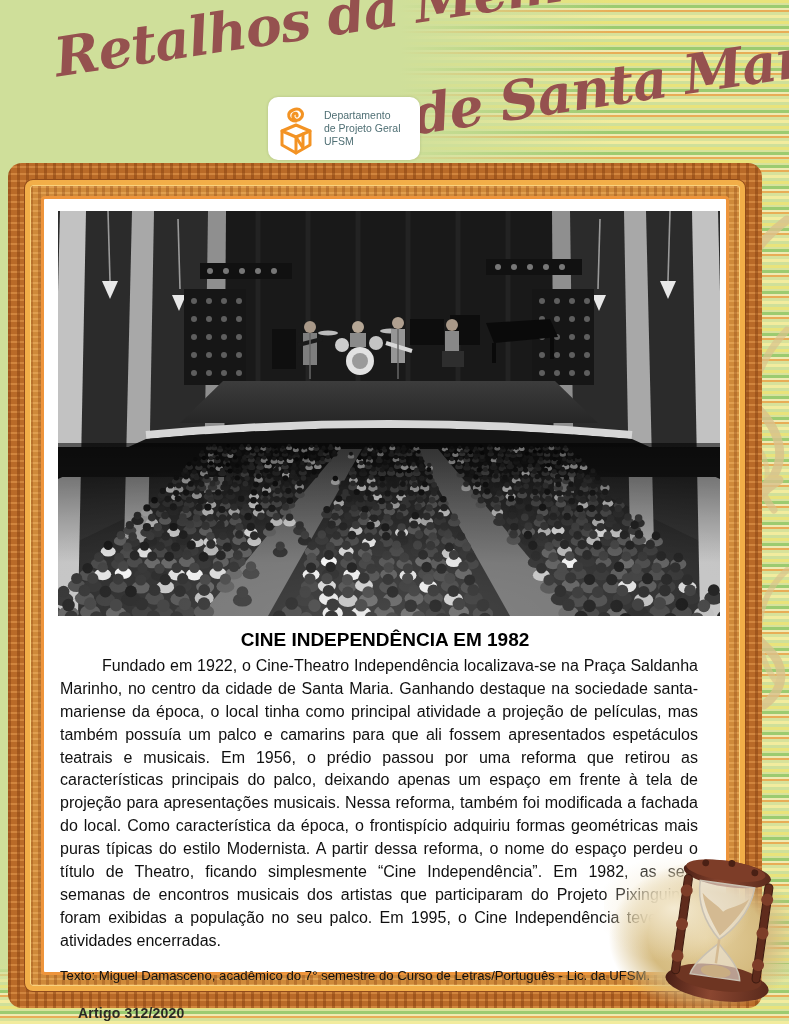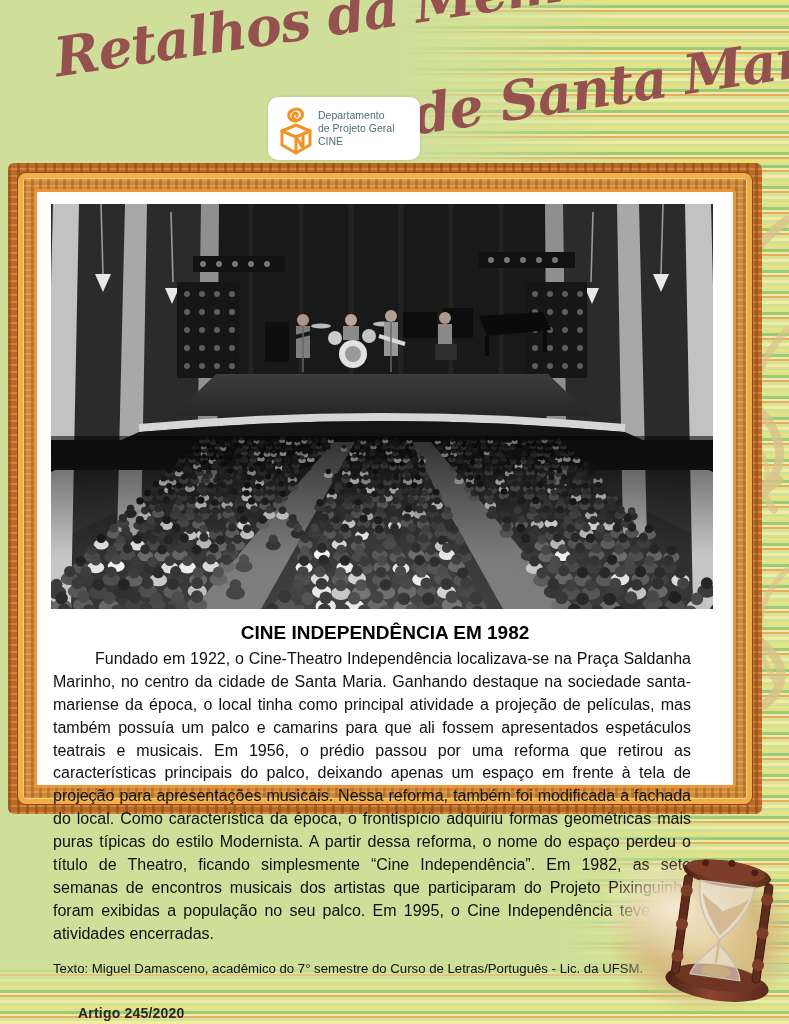--- a/index.html
+++ b/index.html
@@ -34,29 +34,29 @@
     font-family:"DejaVu Serif",serif;font-style:italic;font-weight:bold;
     font-size:54px;white-space:nowrap;letter-spacing:-1px;
     transform:rotate(-8.5deg);transform-origin:left top;
   }
   .script-line1{left:50px;top:26px;}
   .script-line2{left:408px;top:84px;}
 
   .logo{
     position:absolute;left:268px;top:97px;z-index:3;
     width:152px;height:63px;background:#ffffff;border-radius:10px;
-    display:flex;align-items:center;gap:0;padding:2px 6px;box-sizing:border-box;
+    display:flex;align-items:center;gap:6px;padding:2px 6px;box-sizing:border-box;
     box-shadow:0 0 3px rgba(0,0,0,0.15);
   }
   .logo-text{color:#4f6f74;font-size:10.5px;line-height:1.25;font-family:"Liberation Sans",sans-serif;}
 
   
   .frame{
-    position:absolute;left:8px;top:163px;width:754px;height:651px;z-index:3;
-    box-sizing:border-box;border-radius:6px;padding:10px;
+    position:absolute;left:8px;top:163px;width:754px;height:845px;z-index:3;
+    box-sizing:border-box;border-radius:14px;padding:17px;
     background-color:#b96a28;
     background-image:
       repeating-linear-gradient(90deg,rgba(128,60,14,.45) 0 3px,rgba(0,0,0,0) 3px 9px),
       repeating-linear-gradient(0deg,rgba(233,160,84,.5) 0 2px,rgba(0,0,0,0) 2px 7px);
   }
   .frame-gold{
     width:100%;height:100%;box-sizing:border-box;border-radius:8px;
     border:5px solid #f2ae48;
     box-shadow:inset 0 0 0 1px #f9d27d, 0 0 0 1px #8f4a1a;
     padding:11px;
@@ -132,21 +132,21 @@
         <path d="M22,20 C14,20 12,12 19,9 C26,6 31,12 27,17 C24,21 18,19 19,14 C20,11 24,12 23,15"></path>
         <path d="M8,30 L22,36 L36,30 L22,24 Z"></path>
         <path d="M8,30 L8,44 L22,52 L22,36"></path>
         <path d="M36,30 L36,44 L22,52"></path>
         <path d="M22,36 L29,47 L29,33"></path>
       </g>
     </svg>
     <div class="logo-text">
       <div>Departamento</div>
       <div>de Projeto Geral</div>
-      <div>CINE</div>
+      <div>UFSM</div>
     </div>
   </div>
 
   <div class="frame">
     <div class="frame-gold">
       <div class="frame-inner">
 
         <div class="photo-wrap">
           <svg id="photo" width="662" height="405" viewBox="0 0 662 405">
             <defs>
@@ -1686,15 +1686,15 @@
     </g>
 
     <path d="M29,36 C29,66 47,84 56,92 C65,84 83,64 84,36 Z" fill="rgba(235,229,218,0.6)" stroke="#c9c1b2" stroke-width="1.5"></path>
     <path d="M56,96 C48,104 34,118 32,130 L82,130 C80,116 64,104 56,96 Z" fill="rgba(235,229,218,0.6)" stroke="#c9c1b2" stroke-width="1.5"></path>
 
     <path d="M33,48 C38,66 50,80 56,88 C63,80 76,62 80,48 C70,58 62,58 56,64 C50,58 42,56 33,48 Z" fill="#d4ba92"></path>
     <line x1="56" y1="92" x2="56" y2="116" stroke="#d4ba92" stroke-width="2.5"></line>
     <ellipse cx="57" cy="124" rx="15" ry="6" fill="#c9ad82"></ellipse>
   </svg>
 
-  <div class="footer-note">Artigo 245/2020</div>
+  <div class="footer-note">Artigo 312/2020</div>
 
 </div>
 
 </body></html>

